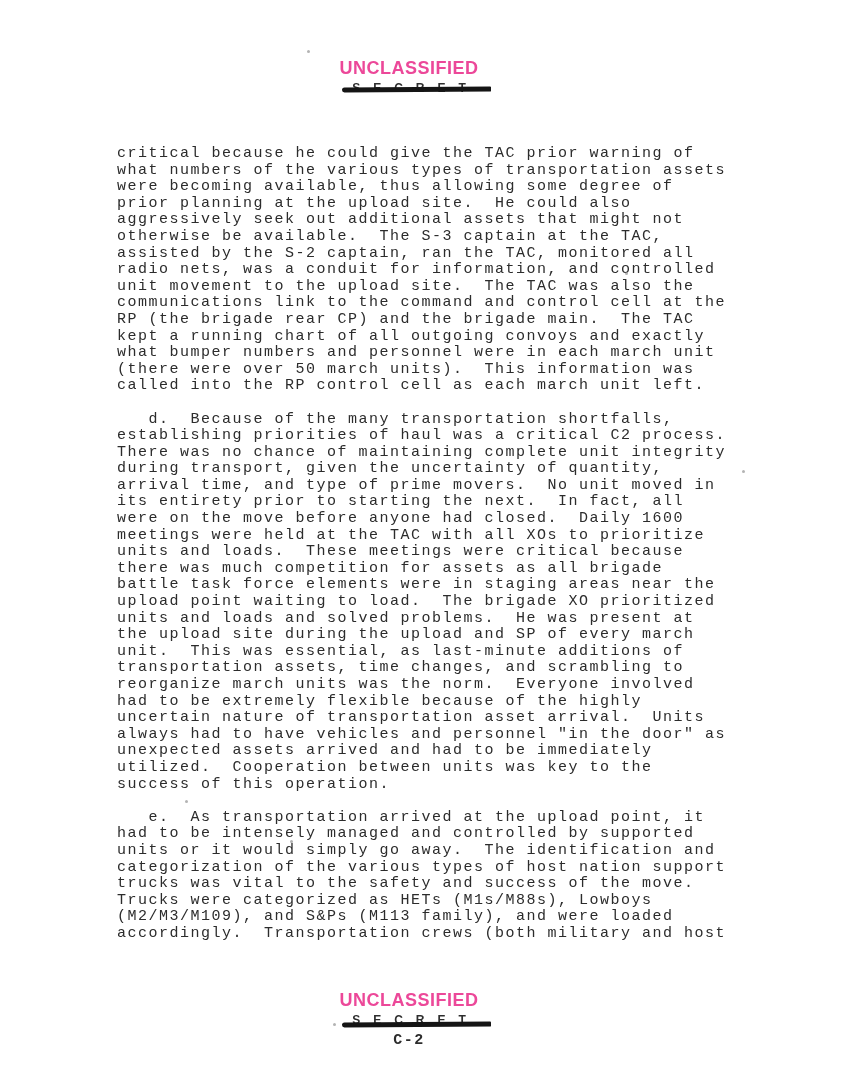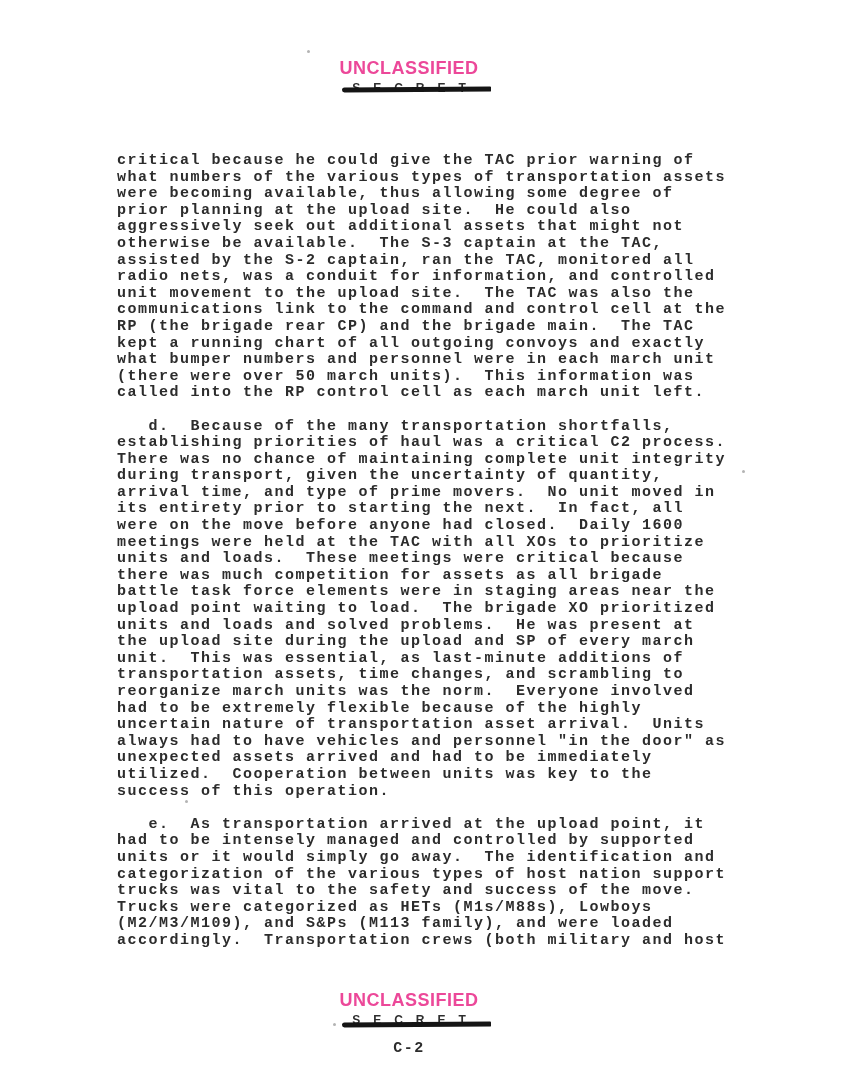--- a/index.html
+++ b/index.html
@@ -19,23 +19,22 @@
     font-family: "Liberation Mono", "DejaVu Sans Mono", monospace;
     font-size: 15px;
     line-height: 16.6px;
     letter-spacing: 1.5px;
     color: #2c2c2c;
     white-space: pre;
   }
   .body-text {
     position: absolute;
     left: 117px;
-    top: 153px;
+    top: 146px;
     width: 640px;
-    font-weight: bold;
   }
   .para {
     margin: 0 0 16.6px 0;
   }
   
   .class-banner {
     position: absolute;
     left: 0;
     width: 100%;
     display: flex;
@@ -68,21 +67,21 @@
     position: absolute;
     left: -10px;
     right: -12px;
     height: 4.5px;
     background: #151515;
     border-radius: 3px 1px 1px 3px;
   }
   .strike-mid { top: 6px; transform: rotate(-0.4deg); }
   .strike-low { top: 9px; transform: rotate(-0.3deg); }
   .page-number {
-    margin-top: 13px;
+    margin-top: 5px;
     font-family: "Liberation Mono", "DejaVu Sans Mono", monospace;
     font-size: 15px;
     letter-spacing: 1.5px;
     font-weight: bold;
     color: #2c2c2c;
   }
   
   .speck {
     position: absolute;
     width: 3px;

